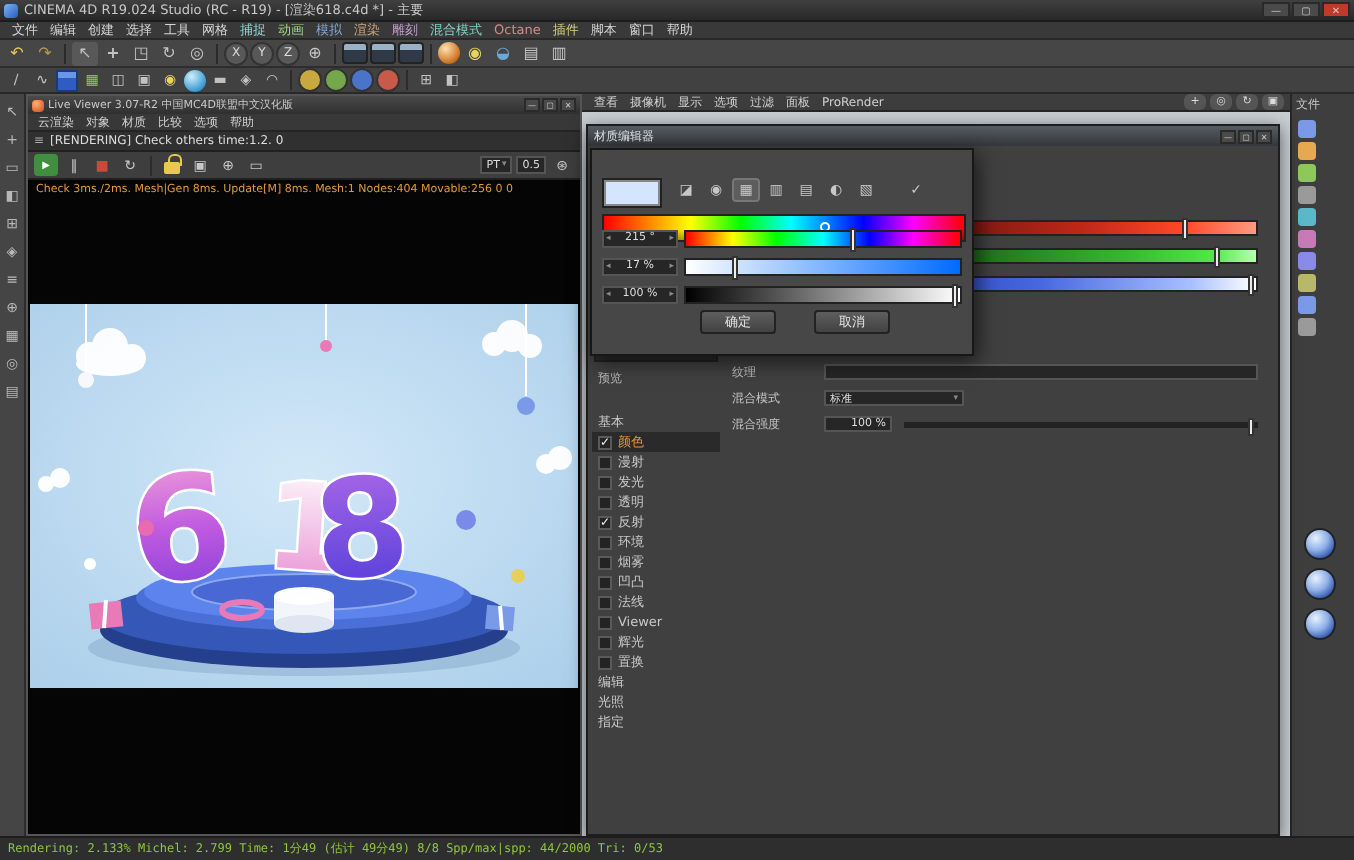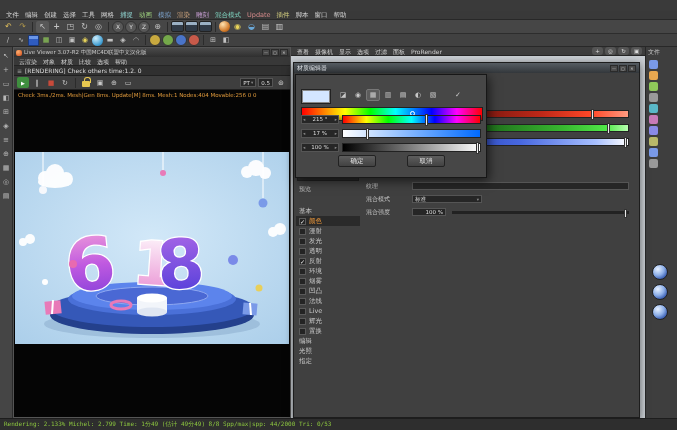--- a/index.html
+++ b/index.html
@@ -95,35 +95,44 @@
   .thumb{width:16px;height:16px;border-radius:50%;background:radial-gradient(circle at 35% 30%,#e8f2ff,#8fb0e8 45%,#2a4fa8 82%,#14265a);margin:4px 0 0 6px;border:1px solid #222;}
   
   #statusbar{left:0;top:418px;width:677px;height:12px;background:#2e2e2e;border-top:1px solid #1d1d1d;display:flex;align-items:center;padding:0 4px;}
   #statusbar .t{font-size:6px;font-family:"DejaVu Sans Mono","Liberation Mono",monospace;white-space:nowrap;}
 </style>
 </head>
 <body>
 
 <div id="app">
 
+  <div class="abs" id="titlebar">
+    <span class="app-icon"></span>
+    <span class="t">CINEMA 4D R19.024 Studio (RC - R19) - [渲染618.c4d *] - 主要</span>
+    <span class="winbtns">
+      <span class="wb">—</span>
+      <span class="wb">▢</span>
+      <span class="wb close">✕</span>
+    </span>
+  </div>
 
   <div class="abs" id="menubar">
     <span class="mi">文件</span>
     <span class="mi">编辑</span>
     <span class="mi">创建</span>
     <span class="mi">选择</span>
     <span class="mi">工具</span>
     <span class="mi">网格</span>
     <span class="mi" style="color: rgb(143, 212, 208);">捕捉</span>
     <span class="mi" style="color: rgb(159, 212, 127);">动画</span>
     <span class="mi" style="color: rgb(127, 168, 212);">模拟</span>
     <span class="mi" style="color: rgb(212, 168, 127);">渲染</span>
     <span class="mi" style="color: rgb(200, 159, 212);">雕刻</span>
     <span class="mi" style="color: rgb(127, 212, 192);">混合模式</span>
-    <span class="mi" style="color: rgb(212, 138, 138);">Update</span>
+    <span class="mi" style="color: rgb(212, 138, 138);">Octane</span>
     <span class="mi" style="color: rgb(212, 207, 127);">插件</span>
     <span class="mi">脚本</span>
     <span class="mi">窗口</span>
     <span class="mi">帮助</span>
   </div>
 
   <div class="abs" id="toolbar1">
     <span class="tb" style="color:#e6c35c">↶</span>
     <span class="tb" style="color:#b59a4a">↷</span>
     <span class="sep"></span>
@@ -391,21 +400,21 @@
         <div class="ch-row">
             <span class="ch-box"></span>
             <span>凹凸</span>
           </div>
         <div class="ch-row">
             <span class="ch-box"></span>
             <span>法线</span>
           </div>
         <div class="ch-row">
             <span class="ch-box"></span>
-            <span>Live</span>
+            <span>Viewer</span>
           </div>
         <div class="ch-row">
             <span class="ch-box"></span>
             <span>辉光</span>
           </div>
         <div class="ch-row">
             <span class="ch-box"></span>
             <span>置换</span>
           </div>
         <div class="ch-row">
@@ -498,21 +507,21 @@
     <div class="pk-row" style="top:67px">
       <span class="pk-field">
           <span class="arr">◂</span>
           <span>100 %</span>
           <span class="arr">▸</span>
         </span>
       <span class="pk-bar" style="background:linear-gradient(90deg,#000000,#ffffff)">
         <span class="sl-h" style="left:calc(100% - 4px)"></span>
       </span>
     </div>
-    <span class="pk-btn" style="left:42px;top:80px">确定</span>
+    <span class="pk-btn" style="left:54px;top:80px">确定</span>
     <span class="pk-btn" style="left:111px;top:80px">取消</span>
   </div>
 
   <div class="abs" id="statusbar">
     <span class="t" style="color: rgb(140, 198, 63);">Rendering: 2.133%  Michel: 2.799  Time: 1分49 (估计 49分49)  8/8  Spp/max|spp: 44/2000  Tri: 0/53</span>
   </div>
 
 </div>
 
 </body></html>

